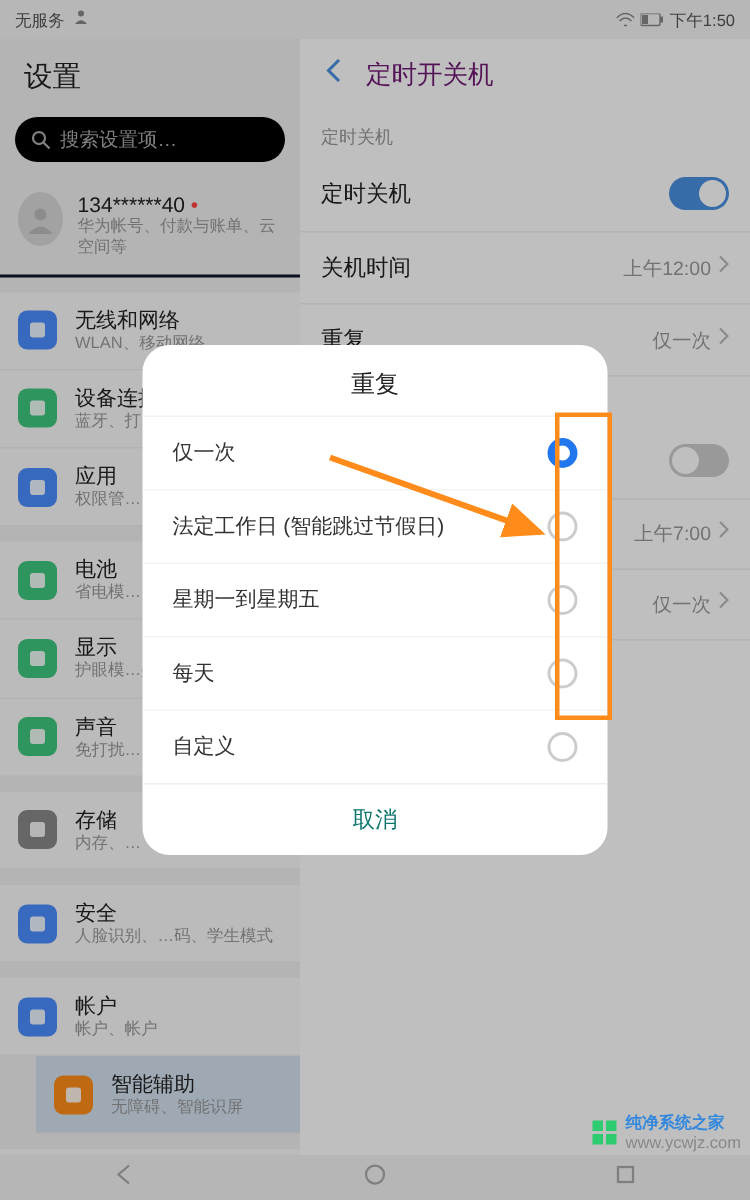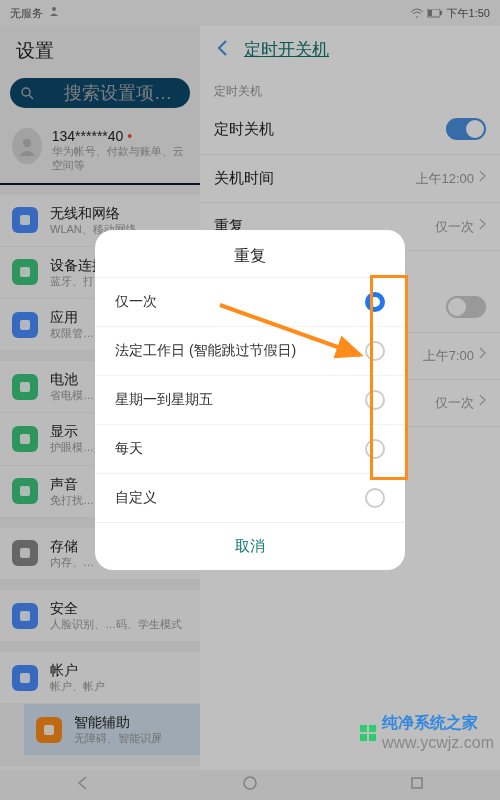--- a/index.html
+++ b/index.html
@@ -5,40 +5,40 @@
 * { margin: 0; padding: 0; box-sizing: border-box; font-family: -apple-system, "PingFang SC", sans-serif; }
 body { width: 500px; height: 800px; overflow: hidden; position: relative; background: #fff; }
 
 .statusbar { height: 26px; display: flex; align-items: center; padding: 0 10px; font-size: 11px; color: #555; background: #f5f5f5; }
 .statusbar .left { flex: 1; display: flex; gap: 6px; }
 .statusbar .right { display: flex; align-items: center; gap: 4px; }
 
 .columns { display: flex; height: calc(100% - 26px - 30px); }
 .sidebar { width: 200px; background: #f1f1f1; overflow-y: auto; }
 .sidebar-title { font-size: 19px; padding: 12px 16px; color: #222; }
-.searchbox { margin: 2px 10px 10px; background: #0c4a6e; border-radius: 16px; height: 30px; display: flex; align-items: center; padding: 0 10px; color: #aaa; font-size: 18px; gap: 24px; }
+.searchbox { margin: 2px 10px 10px; background: #000000; border-radius: 16px; height: 30px; display: flex; align-items: center; padding: 0 10px; color: #aaa; font-size: 13px; }
 .searchbox svg { margin-right: 6px; }
 
 .account { display: flex; padding: 10px 12px; gap: 10px; border-bottom: 2px solid #0f172a; }
 .avatar { width: 36px; height: 36px; border-radius: 50%; background: #d8d8d8; display: flex; align-items: center; justify-content: center; }
 .account-text .phone { font-size: 14px; color: #222; }
 .account-text .phone .dot { color: #f44; }
 .account-text .sub { font-size: 11px; color: #999; line-height: 1.3; }
 
 .menu-item { display: flex; align-items: center; padding: 10px 12px; gap: 12px; background: #fafafa; border-bottom: 1px solid #eee; }
 .menu-item.active { background: #d4e2f0; margin-left: 24px; }
 .menu-item.spacer-before { margin-top: 10px; }
 .menu-icon { width: 26px; height: 26px; border-radius: 6px; display: flex; align-items: center; justify-content: center; flex-shrink: 0; }
 .menu-text .title { font-size: 14px; color: #222; }
 .menu-text .sub { font-size: 11px; color: #999; line-height: 1.2; }
 
 .content { flex: 1; background: #fff; }
 .content-header { display: flex; align-items: center; padding: 12px 14px; gap: 12px; }
 .content-header .back { color: #4a90e2; }
-.content-header .title { font-size: 17px; color: #0f766e; text-decoration: underline; }
+.content-header .title { font-size: 17px; color: #701a75; }
 
 .section-label { padding: 10px 14px 4px; font-size: 12px; color: #999; }
 .setting-row { display: flex; align-items: center; justify-content: space-between; padding: 14px; border-bottom: 1px solid #f0f0f0; }
 .setting-row .label { font-size: 15px; color: #222; }
 .setting-row .value { font-size: 13px; color: #999; display: flex; align-items: flex-start; gap: 4px; }
 .toggle { width: 40px; height: 22px; border-radius: 11px; position: relative; }
 .toggle.on { background: #4a90e2; }
 .toggle.off { background: #ccc; }
 .toggle::after { content: ""; position: absolute; width: 18px; height: 18px; border-radius: 50%; background: #fff; top: 2px; }
 .toggle.on::after { right: 2px; }
@@ -51,21 +51,21 @@
 .dialog-option .opt-label { font-size: 14px; color: #333; }
 .radio { width: 20px; height: 20px; border-radius: 50%; border: 2px solid #ccc; }
 .radio.checked { border: 5px solid #2277ee; }
 .dialog-cancel { border-top: 1px solid #eee; text-align: center; padding: 14px 0; font-size: 15px; color: #0f766e; }
 
 .annot-arrow { position: absolute; top: 300px; left: 215px; pointer-events: none; }
 .annot-box { position: absolute; top: 275px; left: 370px; width: 38px; height: 205px; border: 3px solid #ff8c1a; pointer-events: none; }
 
 .navbar { position: absolute; bottom: 0; left: 0; right: 0; height: 30px; background: #f3f3f3; display: flex; align-items: center; justify-content: space-around; color: #999; }
 
-.watermark { position: absolute; right: 6px; bottom: 48px; display: flex; align-items: center; gap: 5px; font-size: 16px; color: #3388dd; }
+.watermark { position: absolute; right: 6px; bottom: 32px; display: flex; align-items: center; gap: 5px; font-size: 11px; color: #3388dd; }
 .watermark .logo { width: 18px; height: 18px; }
 .watermark .logo svg rect { fill: #2ecc71; }
 </style>
 </head>
 <body>
 
 <div class="statusbar">
   <div class="left">
     <span>无服务</span>
     <svg width="10" height="10" viewBox="0 0 10 10">

